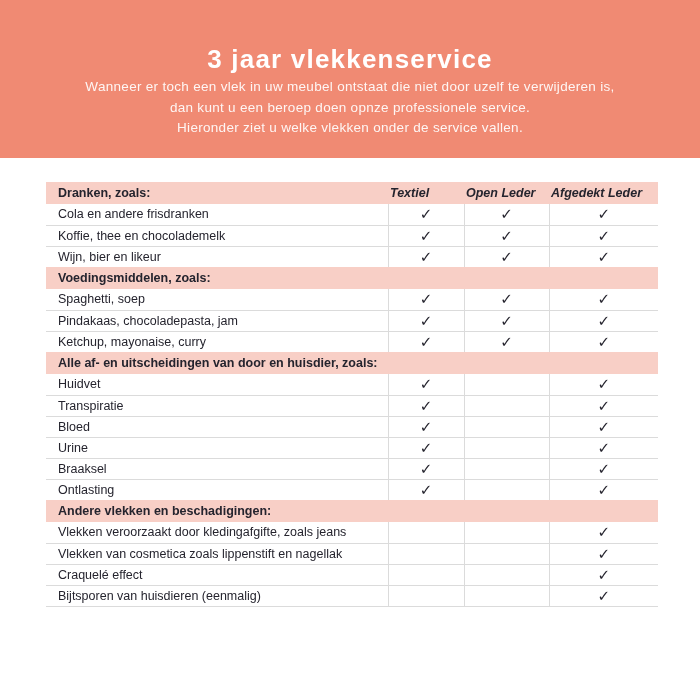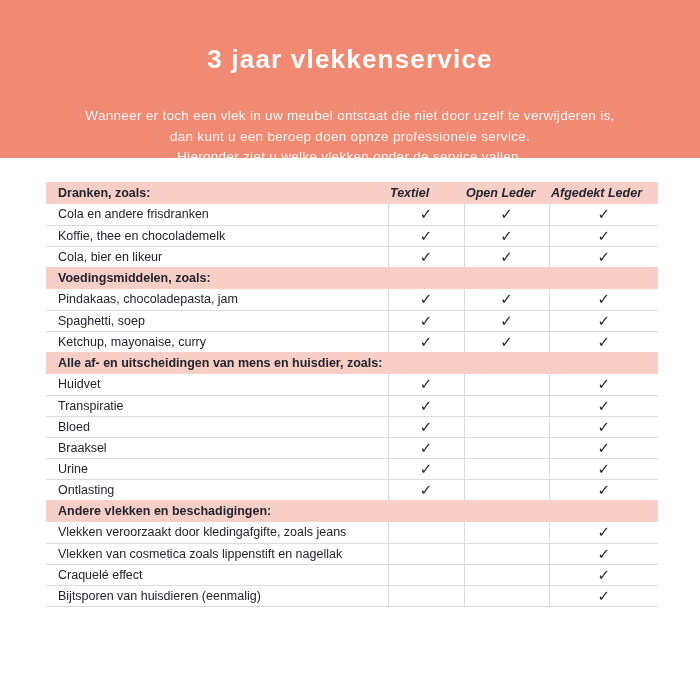--- a/index.html
+++ b/index.html
@@ -23,21 +23,21 @@
     text-align:center;
     padding-top:44px;
   }
   .hero-title{
     color:#ffffff;
     font-size:26px;
     font-weight:bold;
     letter-spacing:1.2px;
   }
   .hero-sub{
-    margin-top:31px;
+    margin-top:2px;
     color:rgba(255,255,255,0.92);
     font-size:13.5px;
     line-height:20.5px;
     letter-spacing:0.3px;
   }
   .table-wrap{
     margin:24px 42px 0 46px;
     width:612px;
   }
   table.service{
@@ -114,51 +114,51 @@
           <td class="check-cell"><span class="check">✓</span></td>
           <td class="check-cell"><span class="check">✓</span></td>
         </tr>
         <tr class="data-row">
           <td class="row-label">Koffie, thee en chocolademelk</td>
           <td class="check-cell"><span class="check">✓</span></td>
           <td class="check-cell"><span class="check">✓</span></td>
           <td class="check-cell"><span class="check">✓</span></td>
         </tr>
         <tr class="data-row">
-          <td class="row-label">Cola, bier en likeur</td>
+          <td class="row-label">Wijn, bier en likeur</td>
           <td class="check-cell"><span class="check">✓</span></td>
           <td class="check-cell"><span class="check">✓</span></td>
           <td class="check-cell"><span class="check">✓</span></td>
         </tr>
         <tr class="section-row">
           <th class="section-label">Voedingsmiddelen, zoals:</th>
           <th class="col-head"></th>
           <th class="col-head"></th>
           <th class="col-head"></th>
         </tr>
         <tr class="data-row">
+          <td class="row-label">Spaghetti, soep</td>
+          <td class="check-cell"><span class="check">✓</span></td>
+          <td class="check-cell"><span class="check">✓</span></td>
+          <td class="check-cell"><span class="check">✓</span></td>
+        </tr>
+        <tr class="data-row">
           <td class="row-label">Pindakaas, chocoladepasta, jam</td>
           <td class="check-cell"><span class="check">✓</span></td>
           <td class="check-cell"><span class="check">✓</span></td>
           <td class="check-cell"><span class="check">✓</span></td>
         </tr>
         <tr class="data-row">
-          <td class="row-label">Spaghetti, soep</td>
-          <td class="check-cell"><span class="check">✓</span></td>
-          <td class="check-cell"><span class="check">✓</span></td>
-          <td class="check-cell"><span class="check">✓</span></td>
-        </tr>
-        <tr class="data-row">
           <td class="row-label">Ketchup, mayonaise, curry</td>
           <td class="check-cell"><span class="check">✓</span></td>
           <td class="check-cell"><span class="check">✓</span></td>
           <td class="check-cell"><span class="check">✓</span></td>
         </tr>
         <tr class="section-row">
-          <th class="section-label">Alle af- en uitscheidingen van mens en huisdier, zoals:</th>
+          <th class="section-label">Alle af- en uitscheidingen van door en huisdier, zoals:</th>
           <th class="col-head"></th>
           <th class="col-head"></th>
           <th class="col-head"></th>
         </tr>
         <tr class="data-row">
           <td class="row-label">Huidvet</td>
           <td class="check-cell"><span class="check">✓</span></td>
           <td class="check-cell"></td>
           <td class="check-cell"><span class="check">✓</span></td>
         </tr>
@@ -168,27 +168,27 @@
           <td class="check-cell"></td>
           <td class="check-cell"><span class="check">✓</span></td>
         </tr>
         <tr class="data-row">
           <td class="row-label">Bloed</td>
           <td class="check-cell"><span class="check">✓</span></td>
           <td class="check-cell"></td>
           <td class="check-cell"><span class="check">✓</span></td>
         </tr>
         <tr class="data-row">
+          <td class="row-label">Urine</td>
+          <td class="check-cell"><span class="check">✓</span></td>
+          <td class="check-cell"></td>
+          <td class="check-cell"><span class="check">✓</span></td>
+        </tr>
+        <tr class="data-row">
           <td class="row-label">Braaksel</td>
-          <td class="check-cell"><span class="check">✓</span></td>
-          <td class="check-cell"></td>
-          <td class="check-cell"><span class="check">✓</span></td>
-        </tr>
-        <tr class="data-row">
-          <td class="row-label">Urine</td>
           <td class="check-cell"><span class="check">✓</span></td>
           <td class="check-cell"></td>
           <td class="check-cell"><span class="check">✓</span></td>
         </tr>
         <tr class="data-row">
           <td class="row-label">Ontlasting</td>
           <td class="check-cell"><span class="check">✓</span></td>
           <td class="check-cell"></td>
           <td class="check-cell"><span class="check">✓</span></td>
         </tr>

